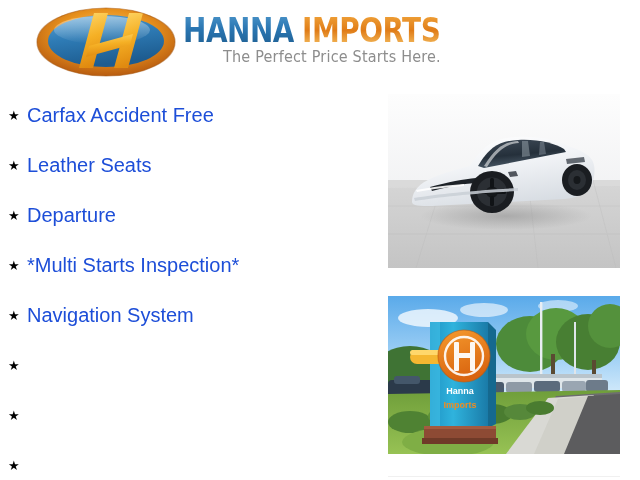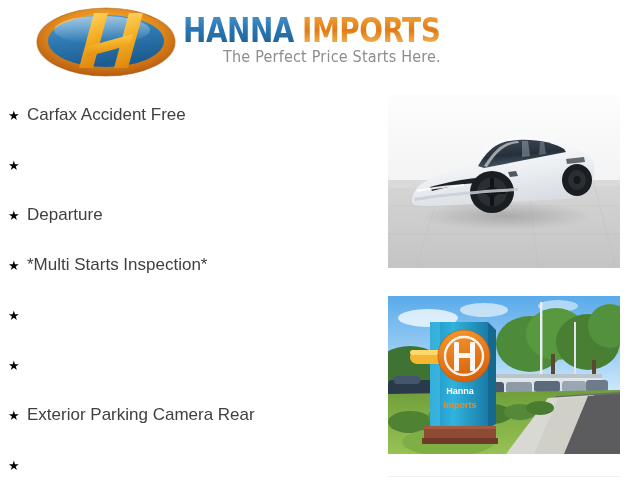--- a/index.html
+++ b/index.html
@@ -106,22 +106,22 @@
   }
   .feature-star {
     font-size: 13px;
     color: #000000;
     line-height: 1;
     width: 19px;
     flex: 0 0 19px;
   }
   .feature-label {
     font-family: "Liberation Sans", sans-serif;
-    font-size: 17px;
-    color: #404040;
+    font-size: 20px;
+    color: #1d4ed8;
     line-height: 1.1;
     white-space: nowrap;
   }
 
   
   .photo {
     position: absolute;
     overflow: hidden;
     background: #ffffff;
   }
@@ -202,43 +202,44 @@
 
 <div class="features">
 
   <div class="feature-item">
     <span class="feature-star">★</span>
     <span class="feature-label">Carfax Accident Free</span>
   </div>
 
   <div class="feature-item">
     <span class="feature-star">★</span>
+    <span class="feature-label">Leather Seats</span>
   </div>
 
   <div class="feature-item">
     <span class="feature-star">★</span>
     <span class="feature-label">Departure</span>
   </div>
 
   <div class="feature-item">
     <span class="feature-star">★</span>
     <span class="feature-label">*Multi Starts Inspection*</span>
   </div>
 
   <div class="feature-item">
     <span class="feature-star">★</span>
-  </div>
-
-  <div class="feature-item">
-    <span class="feature-star">★</span>
-  </div>
-
-  <div class="feature-item">
-    <span class="feature-star">★</span>
-    <span class="feature-label">Exterior Parking Camera Rear</span>
+    <span class="feature-label">Navigation System</span>
+  </div>
+
+  <div class="feature-item">
+    <span class="feature-star">★</span>
+  </div>
+
+  <div class="feature-item">
+    <span class="feature-star">★</span>
   </div>
 
   <div class="feature-item">
     <span class="feature-star">★</span>
   </div>
 
 </div>
 
 <div class="photo photo-car">
   <svg viewBox="0 0 232 174" preserveAspectRatio="none">

